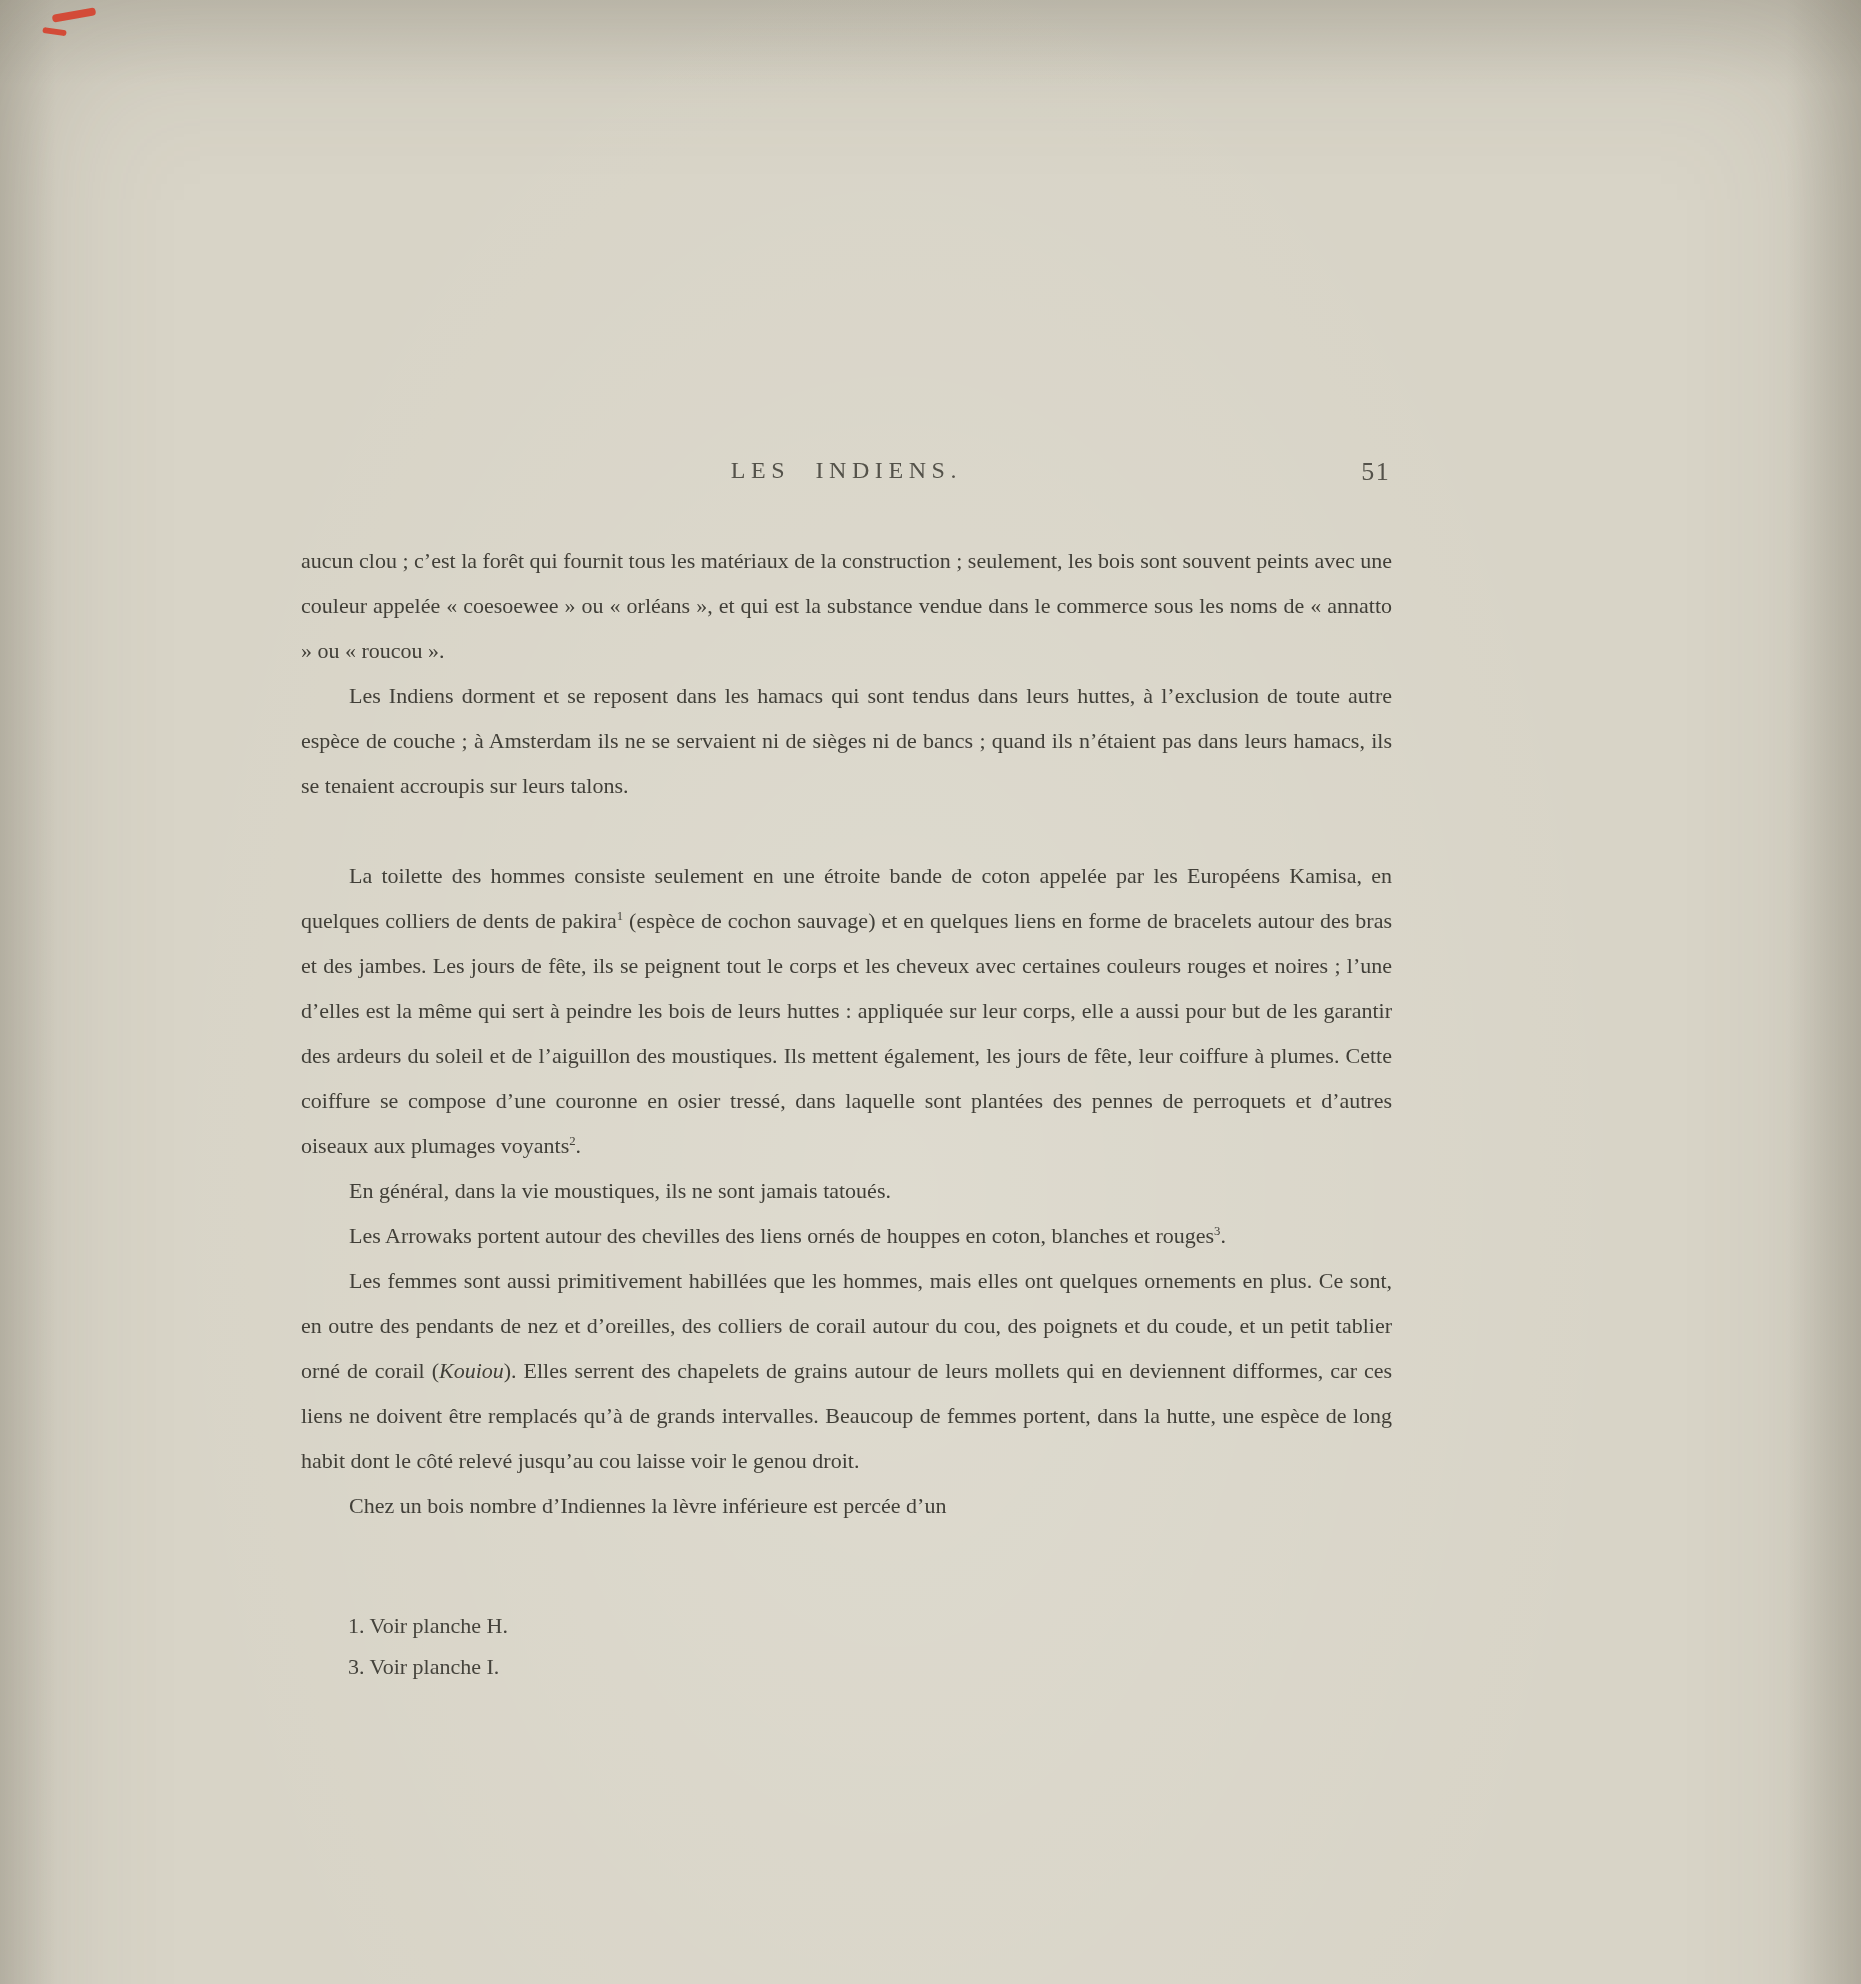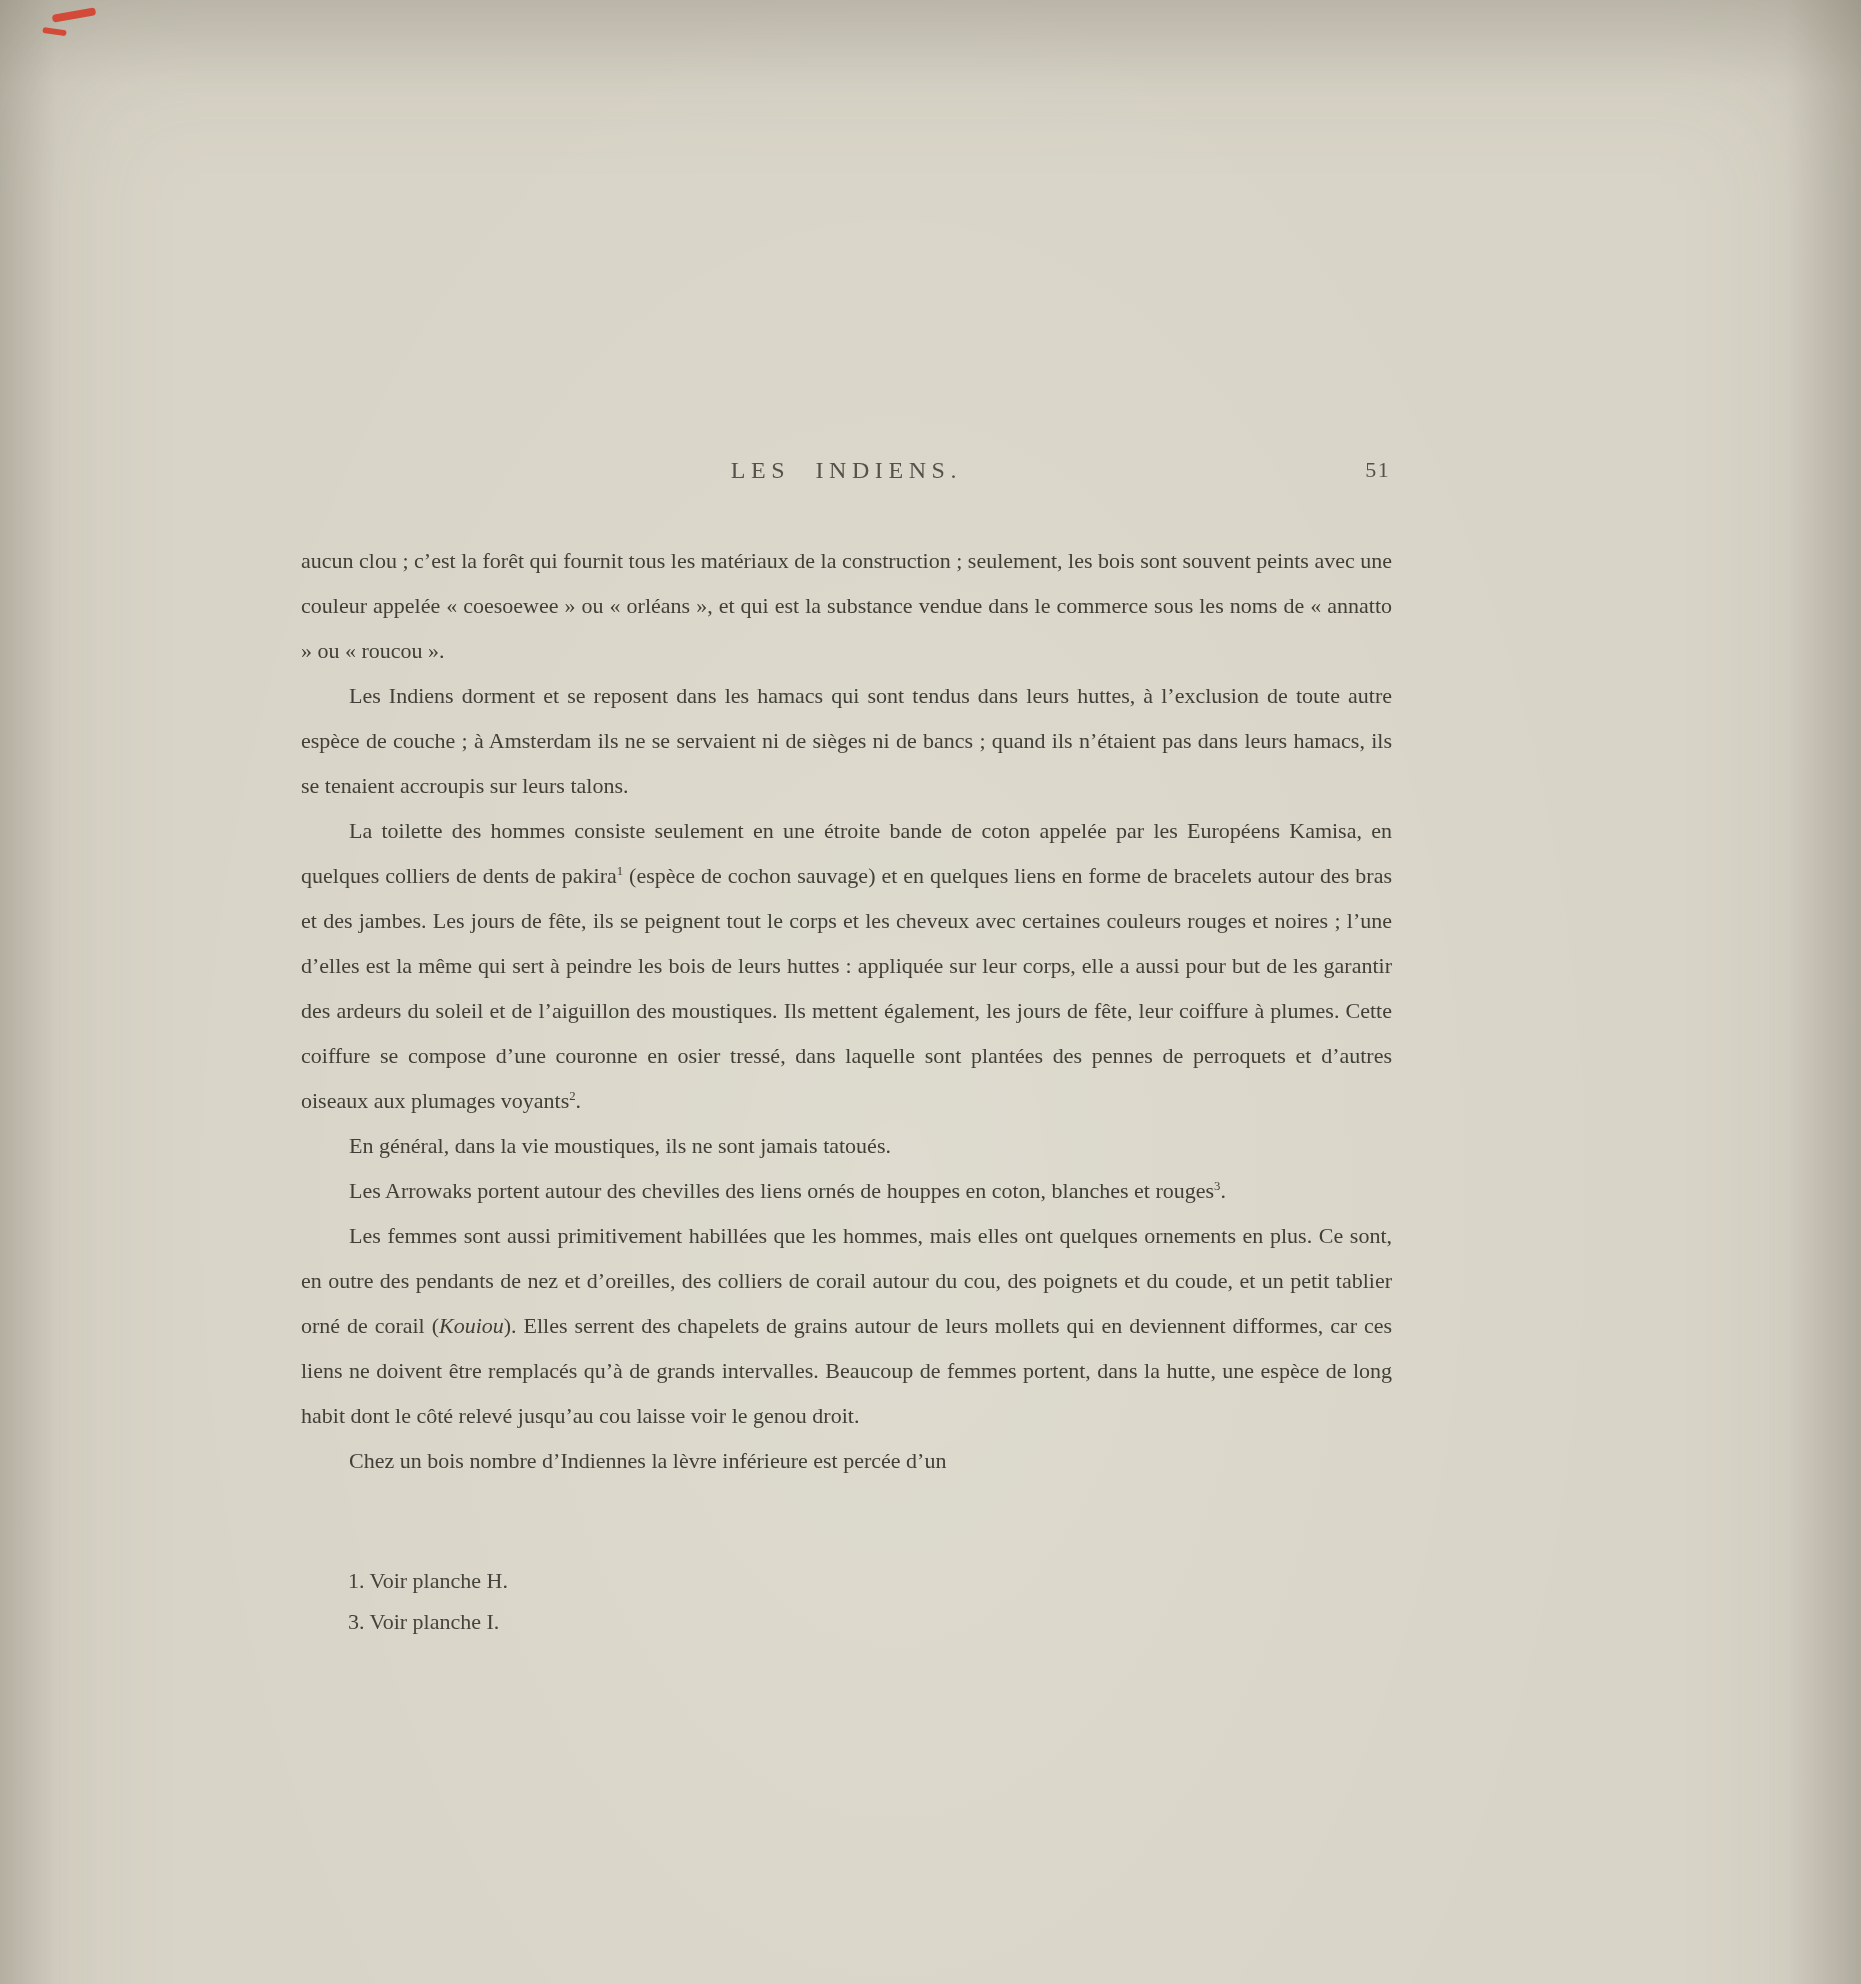--- a/index.html
+++ b/index.html
@@ -56,31 +56,31 @@
     letter-spacing: 5.6px;
     word-spacing: 13.5px;
     color: #54524a;
   }
   .pagenum {
     position: absolute;
     right: 1.6px;
     top: 0;
     letter-spacing: 1.6px;
     word-spacing: normal;
-    font-size: 22px;
+    font-size: 26px;
   }
   .body-text {
     margin-top: 37px;
     font-size: 22px;
     line-height: 45px;
     text-align: justify;
   }
   .para { margin: 0; }
   .para.indent { text-indent: 48px; }
-  .para.space-before { }
+  .para.space-before { margin-top: 45px; }
   sup {
     font-size: 0.58em;
     line-height: 0;
     vertical-align: super;
     letter-spacing: 0;
   }
   i { font-style: italic; }
   .footnotes {
     margin-top: 77px;
     padding-left: 47px;

